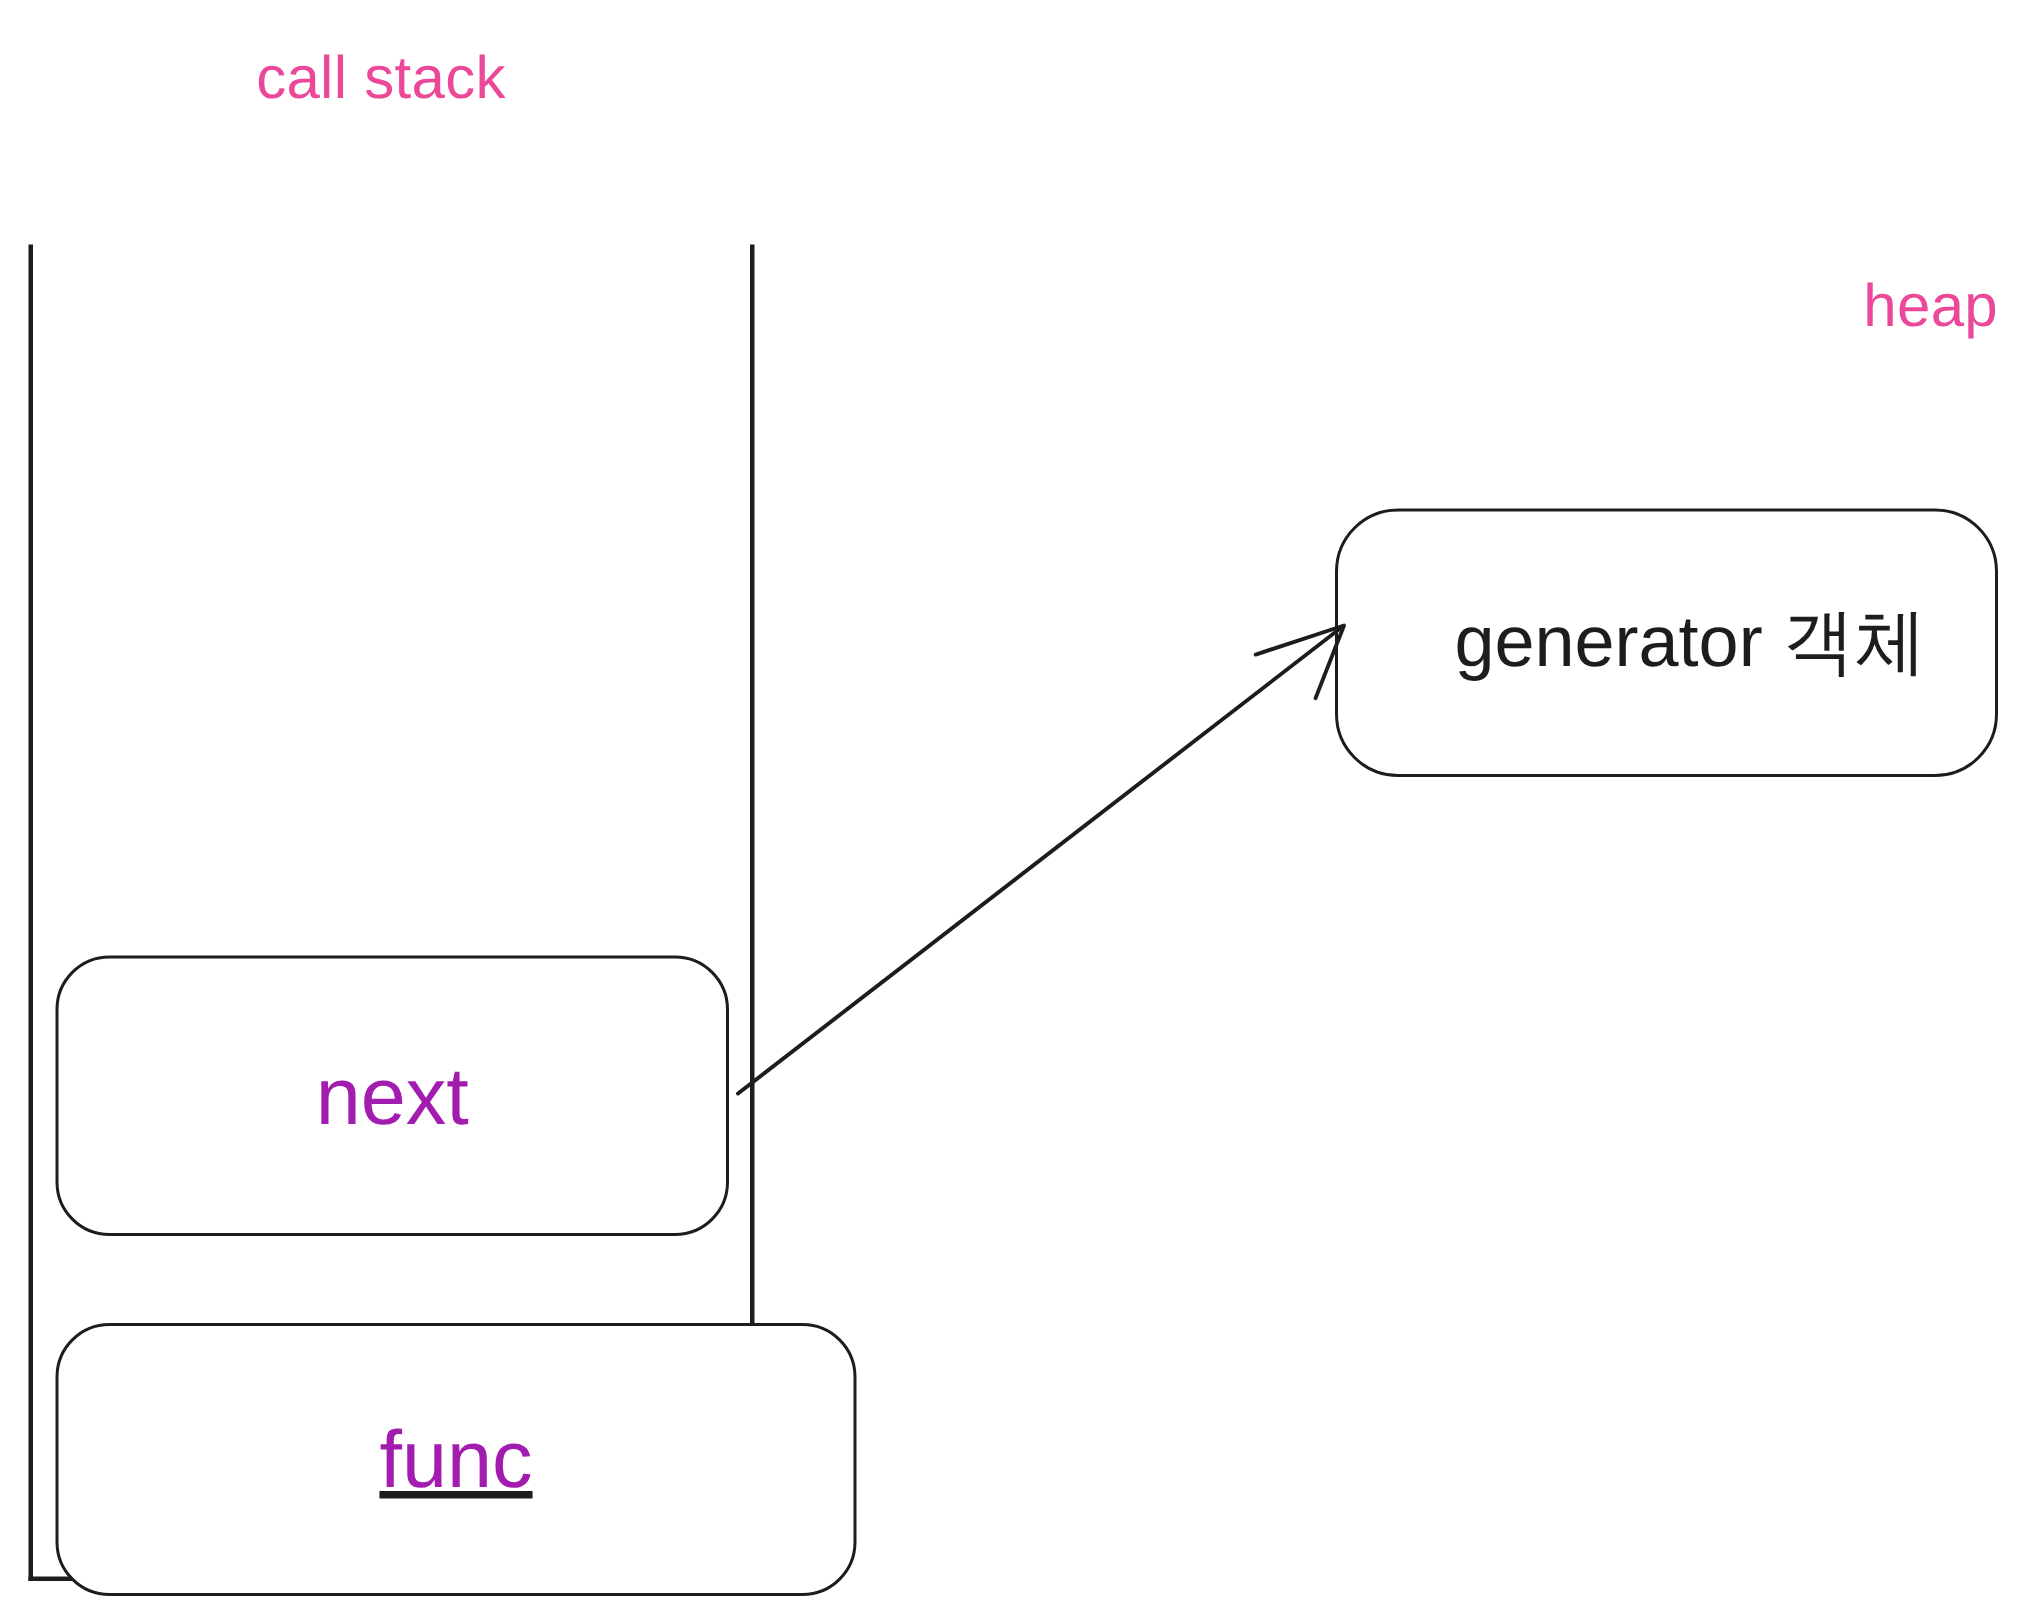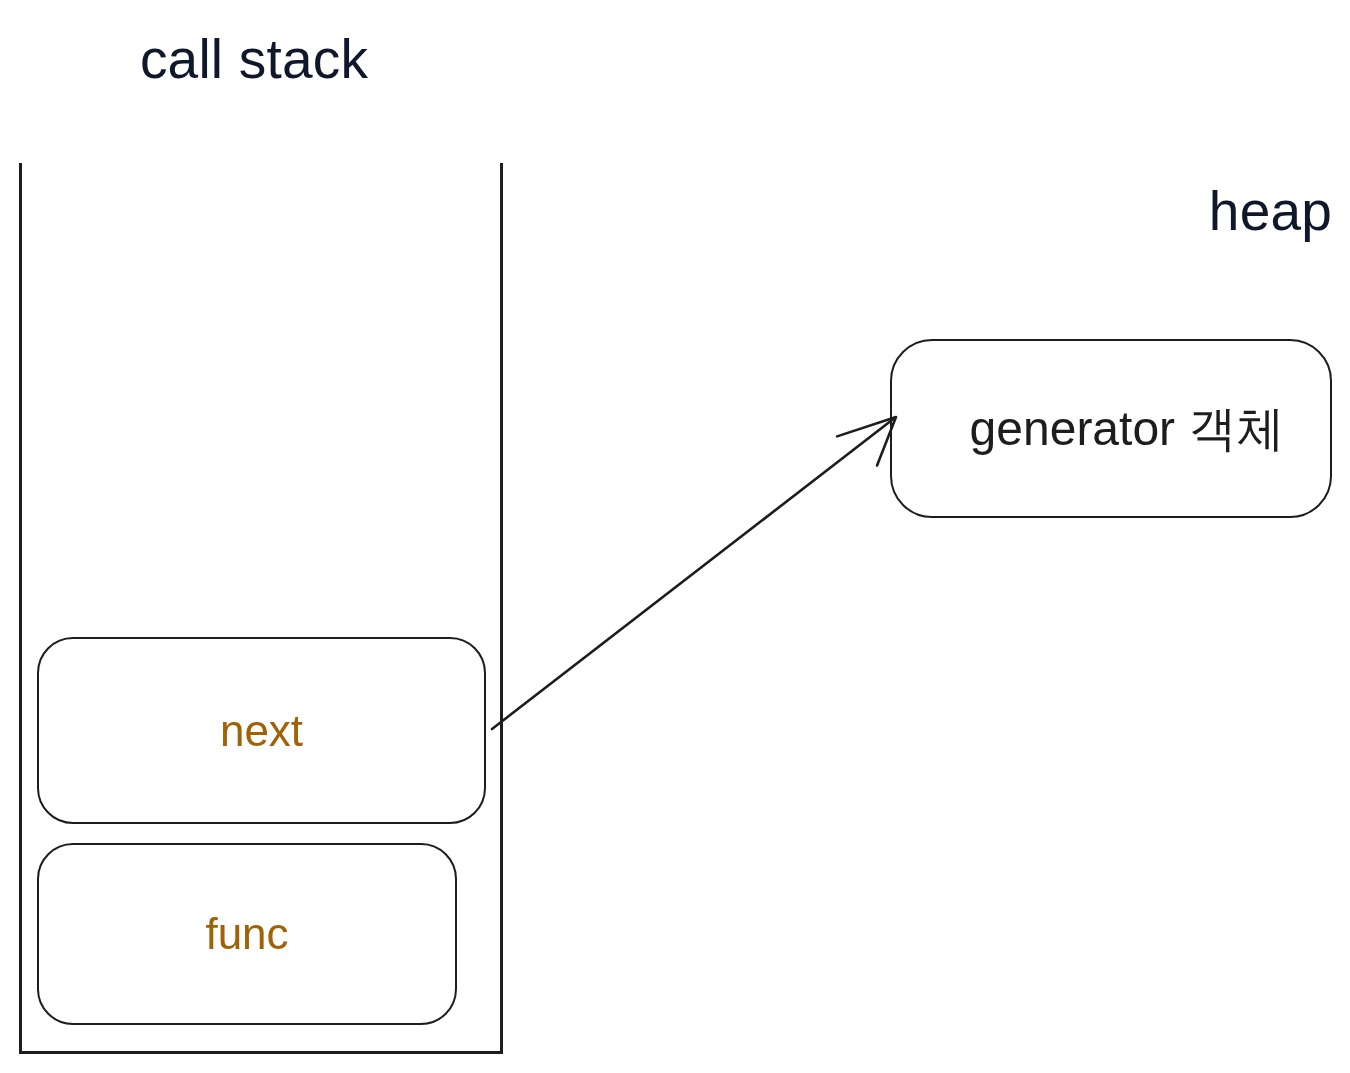--- a/index.html
+++ b/index.html
@@ -18,25 +18,25 @@
     position: relative;
     width: 1350px;
     height: 1073px;
     background: #ffffff;
     overflow: hidden;
   }
 
   
   .caption {
     position: absolute;
-    font-size: 55px;
+    font-size: 40px;
     line-height: 1;
     font-weight: 400;
     letter-spacing: 0.2px;
-    color: #0f172a;
+    color: #ec4899;
     white-space: nowrap;
   }
   #caption-call-stack {
     left: 0;
     top: 32px;
     width: 508px;
     text-align: center;
   }
   #caption-heap {
     left: 890px;
@@ -65,36 +65,37 @@
     position: absolute;
     box-sizing: border-box;
     border: 2.5px solid #1d1d1d;
     border-radius: 36px;
     background: #ffffff;
     display: flex;
     align-items: center;
     justify-content: center;
   }
   .frame-label {
-    font-size: 44px;
+    font-size: 54px;
     line-height: 1;
-    color: #a16207;
+    color: #a21caf;
     white-space: nowrap;
   }
   #frame-next {
     left: 37px;
     top: 637px;
     width: 449px;
     height: 187px;
   }
   #frame-func {
     left: 37px;
-    top: 843px;
-    width: 420px;
+    top: 882px;
+    width: 534px;
     height: 182px;
+    text-decoration: underline;
   }
 
   
   #heap-object {
     position: absolute;
     left: 890px;
     top: 339px;
     width: 442px;
     height: 179px;
     box-sizing: border-box;

